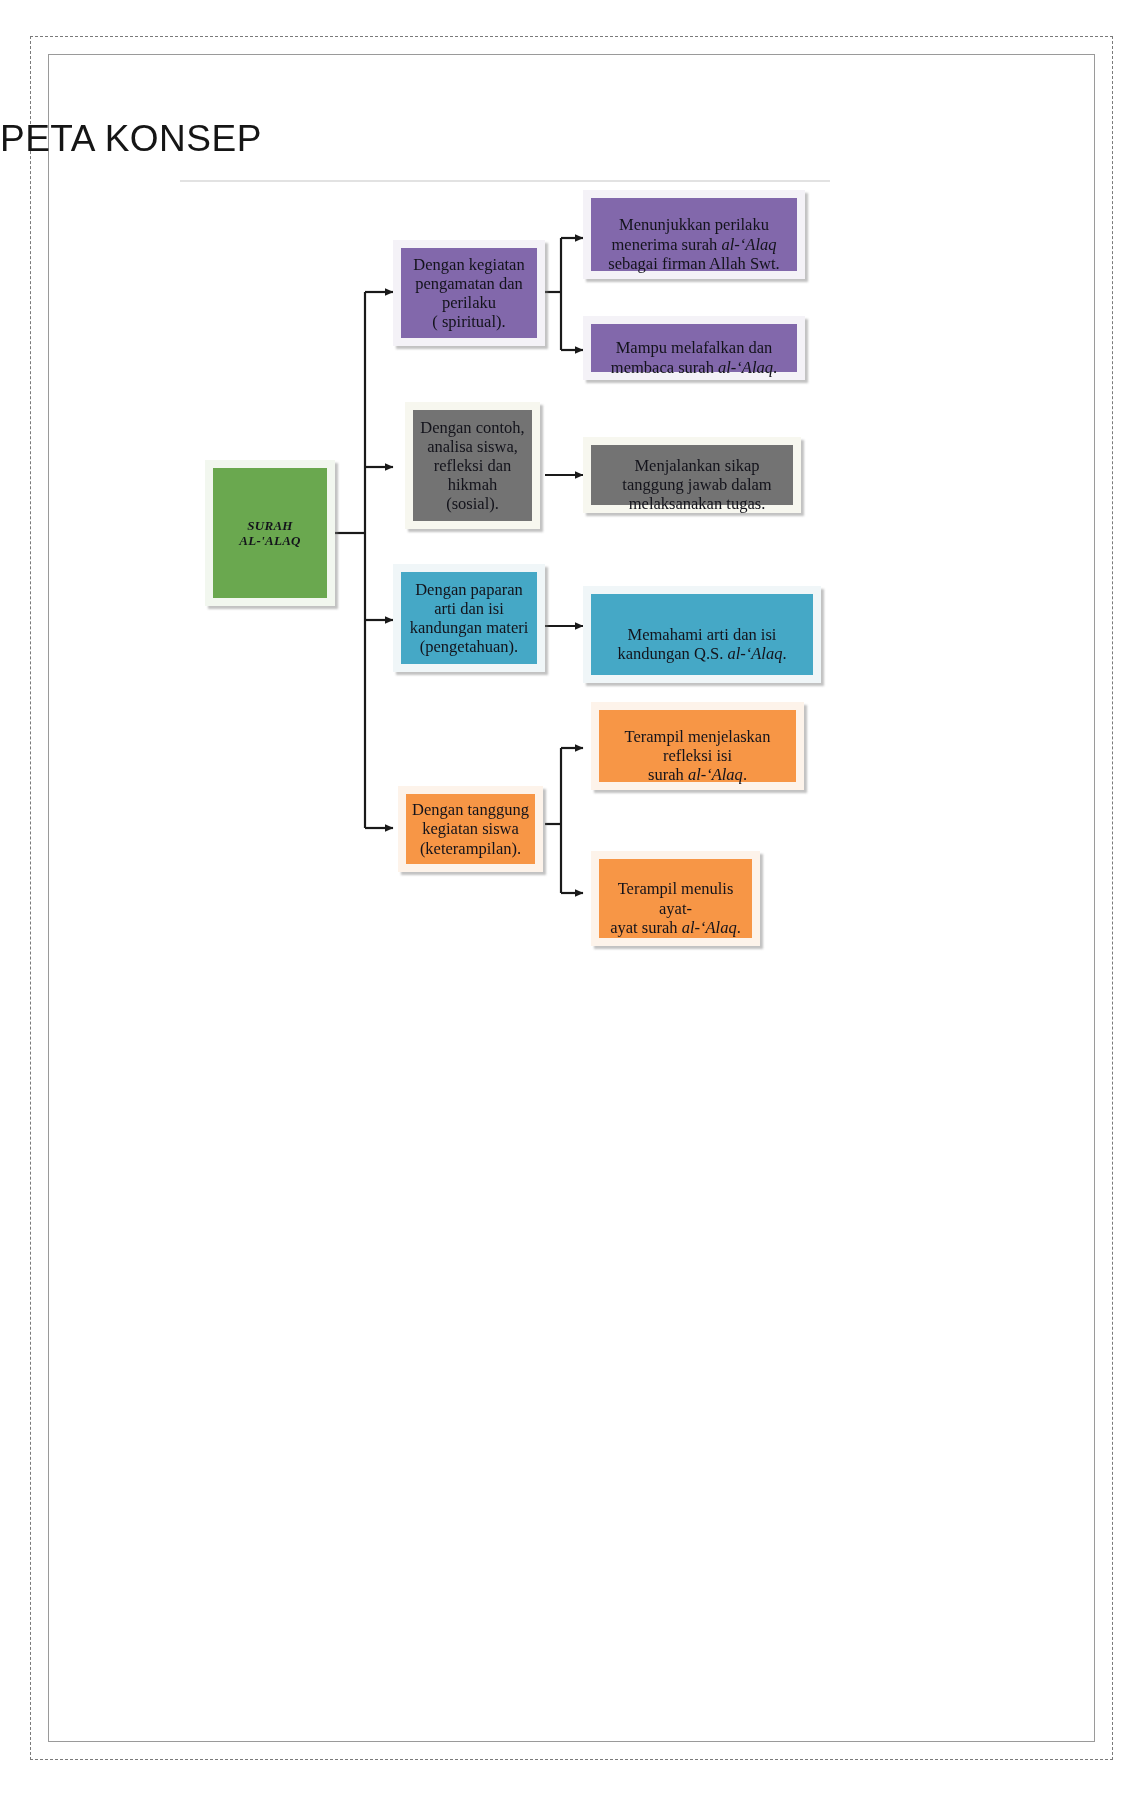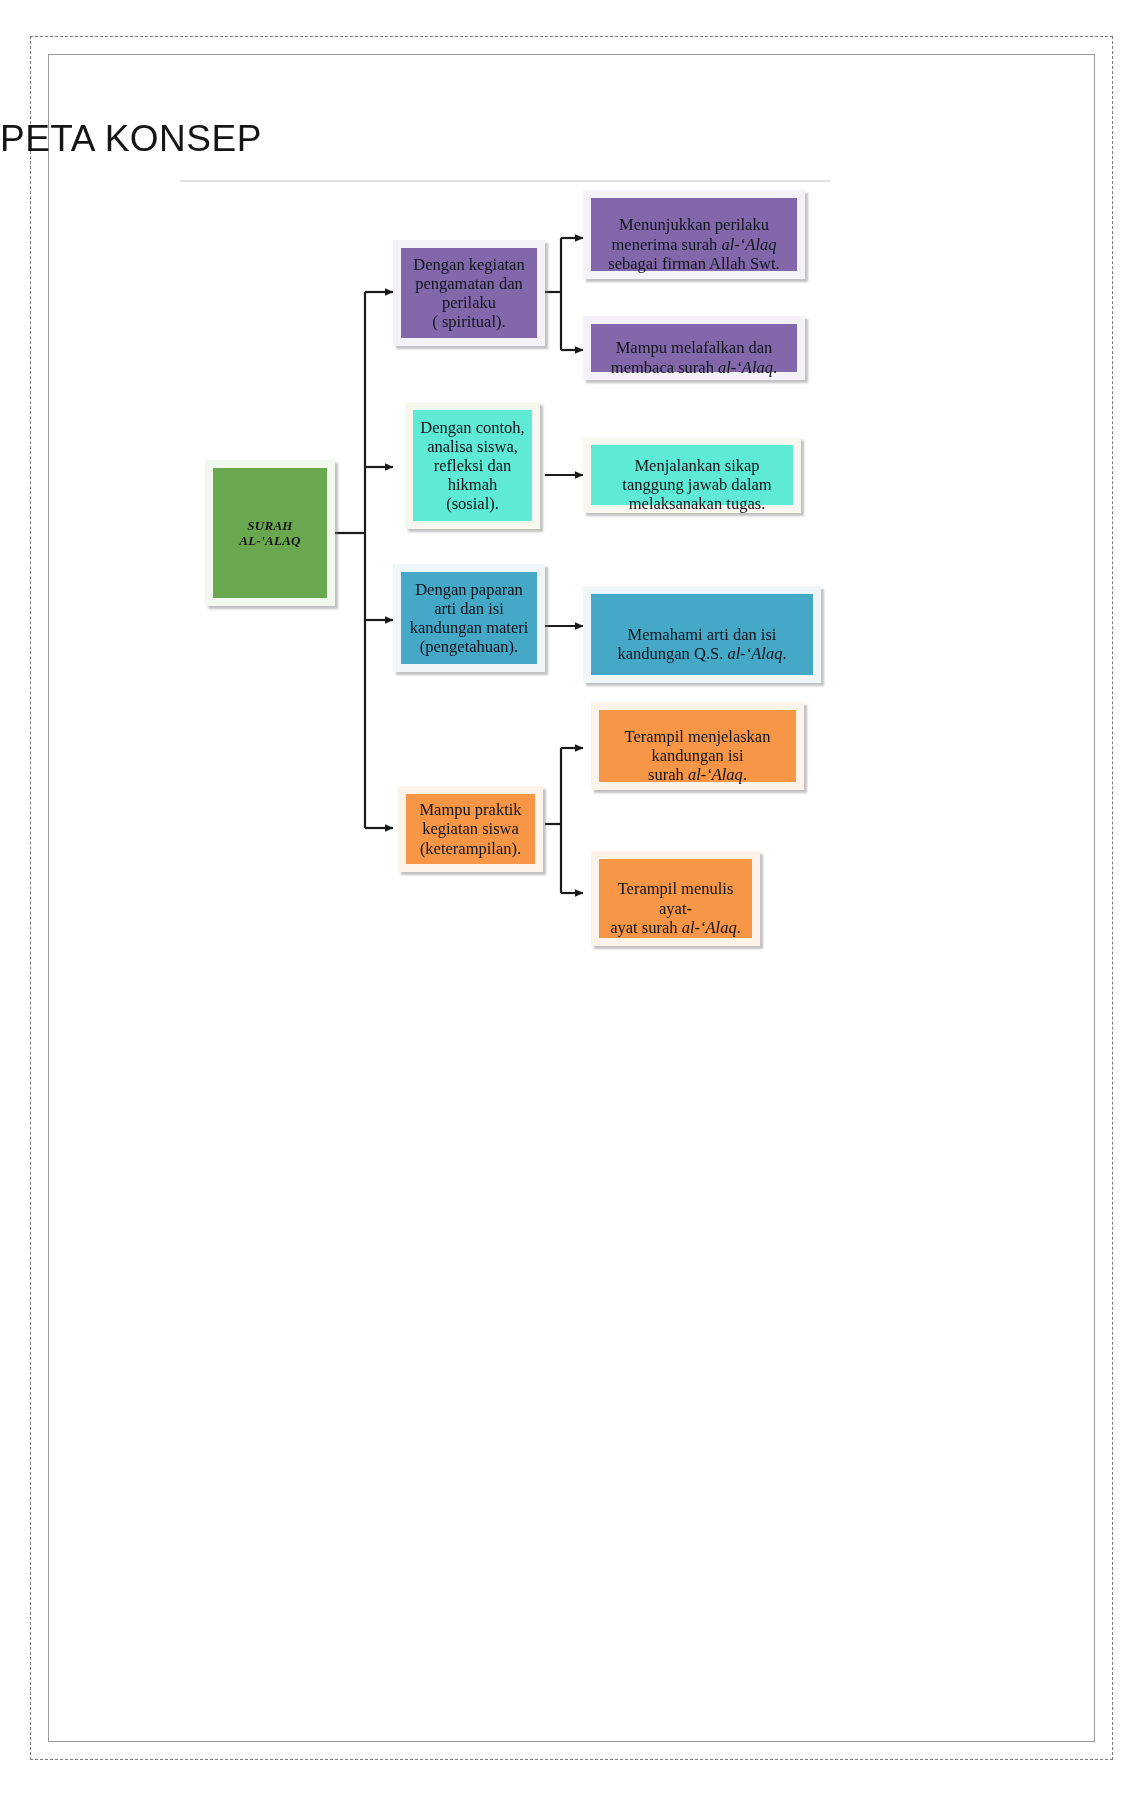--- a/index.html
+++ b/index.html
@@ -70,21 +70,21 @@
     background: #ffffff;
     border: 8px solid #0c4a6e;
     box-shadow: 3px 3px 2px rgba(120,120,120,0.45);
   }
   .node .txt {
     display: block;
     width: 100%;
     white-space: pre-line;
   }
   .node.purple { background: #8268ab; border-color: #f4f2f7; }
-  .node.yellow { background: #5eead4; border-color: #f7f7ef; }
+  .node.yellow { background: #737373; border-color: #f7f7ef; }
   .node.blue   { background: #45a8c6; border-color: #f0f6f8; }
   .node.orange { background: #f79646; border-color: #fdf3ea; }
   .node.green  { background: #6aa84f; border-color: #f2f7ef; }
 
   .node.green .txt {
     font-style: italic;
     font-weight: 700;
     font-size: 13px;
     letter-spacing: 0.3px;
   }
@@ -196,29 +196,29 @@
   </div>
 
   <div class="node blue" style="left:583px; top:586px; width:238px; height:97px;">
     <span class="txt fs16">
       <span><span>Memahami arti dan isi
 kandungan Q.S.  </span><span class="ital">al-‘Alaq</span><span>.</span></span>
     </span>
   </div>
 
   <div class="node orange" style="left:398px; top:786px; width:145px; height:86px;">
-    <span class="txt fs16">Mampu praktik
+    <span class="txt fs16">Dengan tanggung
 kegiatan siswa
 (keterampilan).</span>
   </div>
 
   <div class="node orange" style="left:591px; top:702px; width:213px; height:88px;">
     <span class="txt fs16">
       <span><span>Terampil  menjelaskan
-kandungan isi
+refleksi isi
 surah  </span><span class="ital">al-‘Alaq</span><span>.</span></span>
     </span>
   </div>
 
   <div class="node orange" style="left:591px; top:851px; width:169px; height:95px;">
     <span class="txt fs16">
       <span><span>Terampil  menulis ayat-
 ayat surah </span><span class="ital">al-‘Alaq</span><span>.</span></span>
     </span>
   </div>

